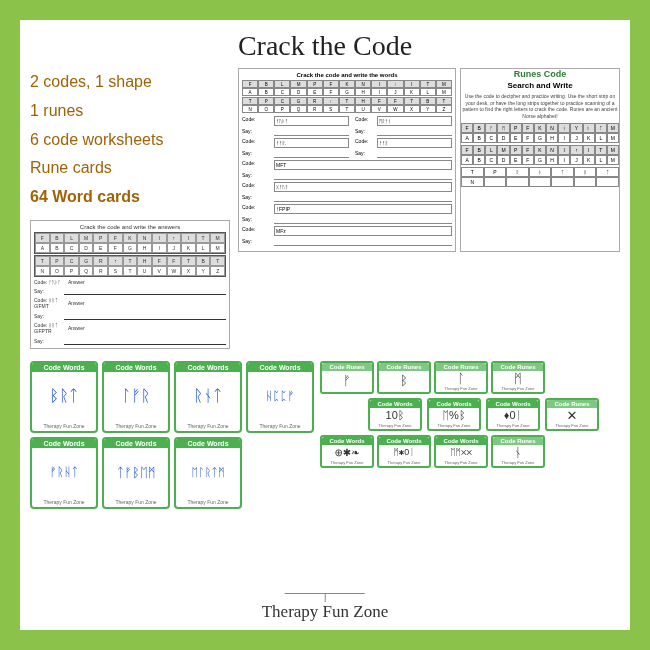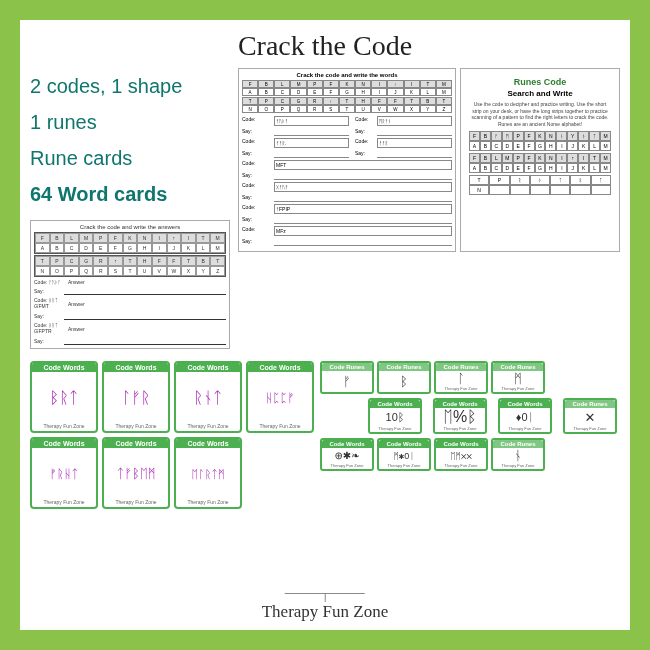--- a/index.html
+++ b/index.html
@@ -28,23 +28,23 @@
     }
     .content-area {
       display: flex;
       gap: 8px;
     }
     .left-col {
       width: 200px;
       flex-shrink: 0;
     }
     .left-text {
-      font-size: 20px;
+      font-size: 16px;
       line-height: 1.8;
-      color: #0f766e;
+      color: #a16207;
       margin-bottom: 8px;
     }
     .left-text .bold {
       font-weight: bold;
     }
     .mini-worksheet {
       border: 1px solid #aaa;
       padding: 3px;
       margin-bottom: 6px;
       font-size: 6px;
@@ -117,21 +117,21 @@
     .code-row {
       display: flex;
       margin-bottom: 2px;
       gap: 2px;
       align-items: flex-start;
     }
     .runes-panel {
       width: 160px;
       flex-shrink: 0;
       border: 1px solid #aaa;
-      padding: 8px;
+      padding: 0;
       font-size: 6px;
       text-align: center;
     }
     .runes-title {
       font-size: 9px;
       font-weight: bold;
       color: #2e7d32;
       margin-bottom: 2px;
     }
     .runes-subtitle {
@@ -198,25 +198,26 @@
       font-size: 7px;
       width: 100%;
       text-align: center;
       border-radius: 2px 2px 0 0;
       padding: 1px;
       margin: -3px -2px 0;
       width: calc(100% + 4px);
     }
     .card-symbol {
       font-size: 16px;
-      color: #a21caf;
+      color: #1d4ed8;
       flex: 1;
       display: flex;
       align-items: center;
       justify-content: center;
+      font-family: Liberation Mono, monospace;
     }
     .card-footer {
       font-size: 5px;
       color: #666;
       width: 100%;
       text-align: center;
     }
     .card-sm {
       border: 2px solid #4caf50;
       border-radius: 3px;
@@ -262,20 +263,21 @@
 
 <div class="main-container">
   <div class="title">Crack the Code</div>
 
   <div class="content-area">
 
     <div class="left-col">
       <div class="left-text">
         <div>2 codes, 1 shape</div>
         <div>1 runes</div>
+        <div>6 code worksheets</div>
         <div>Rune cards</div>
         <div class="bold">64 Word cards</div>
       </div>
 
       <div class="mini-worksheet">
         <div style="font-size:6px;text-align:center;margin-bottom:2px;">Crack the code and write the answers</div>
         <div class="mini-grid">
           <div class="mini-cell header">F</div>
             <div class="mini-cell header">B</div>
             <div class="mini-cell header">L</div>
@@ -619,29 +621,29 @@
           <div class="card-sm-symbol">ᛚ</div>
           <div class="card-sm-footer">Therapy Fun Zone</div>
         </div>
         <div class="card-sm rune">
           <div class="card-sm-header" style="background:#81c784;">Code Runes</div>
           <div class="card-sm-symbol">ᛗ</div>
           <div class="card-sm-footer">Therapy Fun Zone</div>
         </div>
       </div>
 
-      <div style="display:grid;grid-template-columns:repeat(4,54px);gap:11px;padding-left:48px;">
+      <div style="display:grid;grid-template-columns:repeat(4,54px);gap:5px;padding-left:48px;">
         <div class="card-sm">
           <div class="card-sm-header" style="background:#4caf50;">Code Words</div>
           <div class="card-sm-symbol" style="font-size:11px;">10ᛒ</div>
           <div class="card-sm-footer">Therapy Fun Zone</div>
         </div>
         <div class="card-sm">
           <div class="card-sm-header" style="background:#4caf50;">Code Words</div>
-          <div class="card-sm-symbol" style="font-size:16px;">ᛖ%ᛒ</div>
+          <div class="card-sm-symbol" style="font-size:11px;">ᛖ%ᛒ</div>
           <div class="card-sm-footer">Therapy Fun Zone</div>
         </div>
         <div class="card-sm">
           <div class="card-sm-header" style="background:#4caf50;">Code Words</div>
           <div class="card-sm-symbol" style="font-size:11px;">♦0ᛁ</div>
           <div class="card-sm-footer">Therapy Fun Zone</div>
         </div>
         <div class="card-sm rune">
           <div class="card-sm-header" style="background:#81c784;">Code Runes</div>
           <div class="card-sm-symbol">✕</div>

